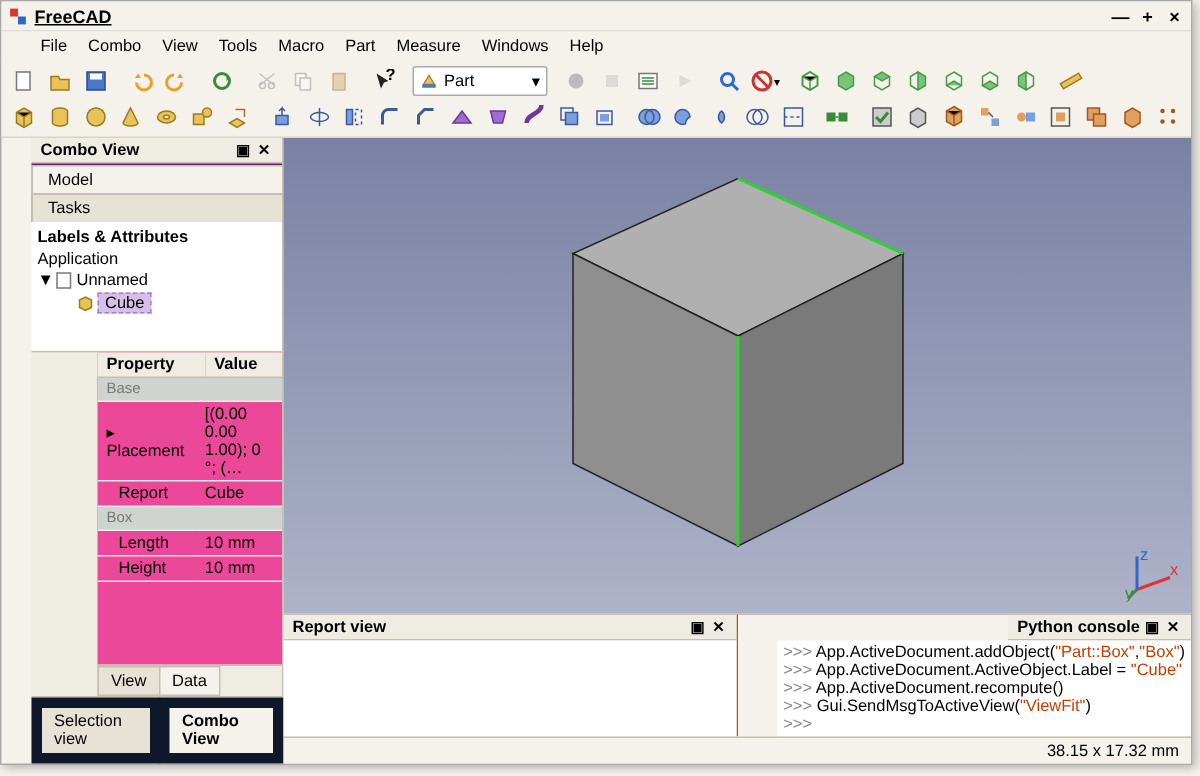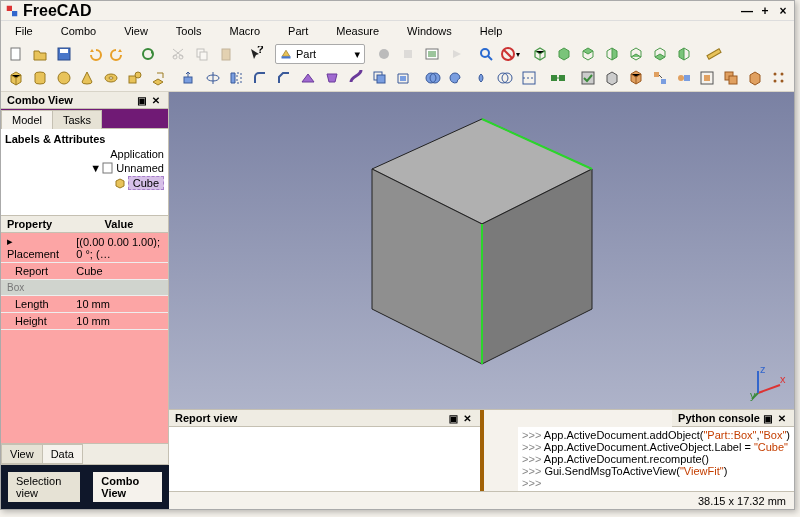--- a/index.html
+++ b/index.html
@@ -1,73 +1,73 @@
 <!DOCTYPE html>
 <html><head>
 <meta charset="utf-8">
 <style>
 * { box-sizing: border-box; margin: 0; padding: 0; font-family: "Segoe UI", Tahoma, sans-serif; font-size: 11px; }
 body { background: #f5f2ec; width: 800px; height: 517px; overflow: hidden; position: relative; }
 .window { width: 795px; height: 510px; background: #f5f2ec; border: 1px solid #aaa; box-shadow: 2px 2px 6px rgba(0,0,0,0.25); display: flex; flex-direction: column; }
 
 .titlebar { display: flex; align-items: center; height: 20px; padding: 0 4px; background: #f5f2ec; border-bottom: 1px solid #ddd; }
 .titlebar .icon { width: 14px; height: 14px; margin-right: 4px; }
-.titlebar .title { flex: 1; font-weight: bold; font-size: 16px; }
+.titlebar .title { flex: 1; font-weight: bold; font-size: 12px; text-decoration: underline; }
 .titlebar .ctrls { display: flex; gap: 4px; }
 .titlebar .ctrls span { width: 14px; height: 14px; display: flex; align-items: center; justify-content: center; cursor: pointer; font-size: 12px; font-weight: bold;}
 
-.menubar { display: flex; gap: 16px; padding: 2px 8px; background: #f5f2ec; }
+.menubar { display: flex; gap: 2px; padding: 2px 20px; background: #f5f2ec; }
 .menubar span { padding: 2px 6px; cursor: pointer; }
 
 .toolbar { display: flex; flex-wrap: wrap; gap: 2px; padding: 2px 4px; background: #f5f2ec; align-items: center; border-bottom: 1px solid #d8d4c8;}
 .tb-row { display: flex; gap: 2px; align-items: center; width: 100%; }
 .tbtn { width: 22px; height: 22px; display: flex; align-items: center; justify-content: center; border-radius: 2px; cursor: pointer; }
 .sep { width: 4px; }
 .dropdown { width: 90px; height: 20px; border: 1px solid #aaa; background: #fff; display:flex; align-items:center; padding: 0 4px; gap:4px; border-radius:2px;}
 .dropdown svg { width:12px; height:12px;}
 
-.body { display: flex; flex: 1; min-height: 0; }
+.body { display: flex; flex: 1; min-height: 0; padding-left: 20px; }
 .left { width: 168px; display: flex; flex-direction: column; border-right: 1px solid #c5c0b2; background:#efece3;}
 
 .panel-hdr { display:flex; align-items:center; padding:2px 6px; background:#efece3; border-bottom:1px solid #c5c0b2; font-weight:600;}
 .panel-hdr .sp{flex:1;}
 .panel-hdr .pb{width:12px;height:12px;cursor:pointer;font-size:10px;display:flex;align-items:center;justify-content:center;margin-left:2px;}
 
-.tabs { display:flex; border-bottom:1px solid #c5c0b2; background:#701a75;}
+.tabs { display:flex; border-bottom:1px solid #c5c0b2; background:#701a75;flex-direction:column;}
 .tabs .tab{ padding:3px 10px; background:#f5f2ec; border:1px solid #c5c0b2; border-bottom:none; margin-right:-1px; cursor:pointer; position:relative; top:1px;}
 .tabs .tab.inactive{ background:#e6e2d5;}
 
 .tree { background:#fff; padding:2px 4px; flex:0 0 auto; height:87px; overflow:auto; border-bottom:1px solid #c5c0b2;}
 .tree-hdr{ font-weight:600; padding:2px 0;}
-.tree-row{ display:flex; align-items:center; gap:2px; padding:1px 0;justify-content:flex-end;}
+.tree-row{ display:flex; align-items:center; gap:2px; padding:1px 0;}
 .tree-row .indent{display:inline-block;}
 .tree-sel{ background:#d6bfe8; border:1px dashed #a67fc9; padding:0 4px;}
 
-.prop { flex:1; display:flex; flex-direction:column; background:#fca5a5; min-height:0;}
+.prop { flex:1; display:flex; flex-direction:column; background:#ec4899; min-height:0;margin-left:44px;}
 .prop table{ width:100%; border-collapse:collapse;}
 .prop th{ text-align:left; padding:2px 6px; background:#efece3; border-bottom:1px solid #c5c0b2; font-weight:600;}
 .prop td{ padding:2px 6px; border-bottom:1px solid #eee;}
 .prop .grp td{ background:#d0d4ce; color:#777; font-size:10px;}
 .prop .scroller{ flex:1; overflow:auto;}
 
 .bottom-tabs{ display:flex; border-top:1px solid #c5c0b2; background:#efece3;}
 .bottom-tabs .tab{ padding:3px 8px; border:1px solid #c5c0b2; background:#f5f2ec; margin-right:-1px; cursor:pointer;}
 .bottom-tabs .tab.inactive{ background:#e6e2d5;}
 .lower-tabs{ display:flex; border-top:1px solid #c5c0b2;}
 .lower-tabs .tab{ padding:3px 8px; border:7px solid #0f172a; background:#f5f2ec; margin-right:-1px; cursor:pointer; font-weight:600;}
 .lower-tabs .tab.inactive{ background:#e6e2d5; font-weight:normal;}
 
 .right { flex:1; display:flex; flex-direction:column; min-width:0;}
 .viewport { flex:1; background: linear-gradient(#7a81a3 0%, #aeb3c9 100%); position:relative; overflow:hidden;}
 .doc-tabs{ display:flex; align-items:center; padding:2px 6px; background:#f5f2ec; border-top:1px solid #c5c0b2; gap:4px;}
 .doc-tabs .dtab{ display:flex; align-items:center; gap:4px; padding:2px 6px; background:#f5f2ec; border:1px solid #c5c0b2; cursor:pointer;}
 .doc-tabs .x{ cursor:pointer; color:#888;}
 
 .consoles{ display:flex; border-top:1px solid #c5c0b2; height:82px;}
-.consoles .pane{ flex:1; display:flex; flex-direction:column; border-right:4px solid #a16207;}
+.consoles .pane{ flex:1; display:flex; flex-direction:column; border-right:1px solid #a16207;}
 .consoles .pane:last-child{border-right:none;align-items:flex-end;}
 .consoles .content{ flex:1; background:#fff; padding:2px 4px; overflow:auto; font-family: monospace; font-size:10px; white-space:pre;}
 .py-line .pr{color:#888;}
 .py-str{color:#c43e00;}
 
 .statusbar{ height:18px; border-top:1px solid #c5c0b2; display:flex; align-items:center; justify-content:flex-end; padding:0 8px; background:#f5f2ec;}
 
 .axes{ position:absolute; right:8px; bottom:8px;}
 
 .cube-svg{ position:absolute; left:50%; top:48%; transform:translate(-50%,-50%);}
@@ -495,20 +495,23 @@
           <tbody>
               <tr>
                 <th>Property</th>
                 <th>Value</th>
               </tr>
         </tbody>
           </table>
         <div class="scroller">
           <table>
             <tbody>
+                <tr class="grp">
+                  <td colspan="2">Base</td>
+                </tr>
             <tr>
                   <td>▸ <span>Placement</span></td>
                   <td>[(0.00 0.00 1.00); 0 °; (…</td>
                 </tr>
             <tr>
                   <td style="padding-left:14px">Report</td>
                   <td>Cube</td>
                 </tr>
             <tr class="grp">
                   <td colspan="2">Box</td>

